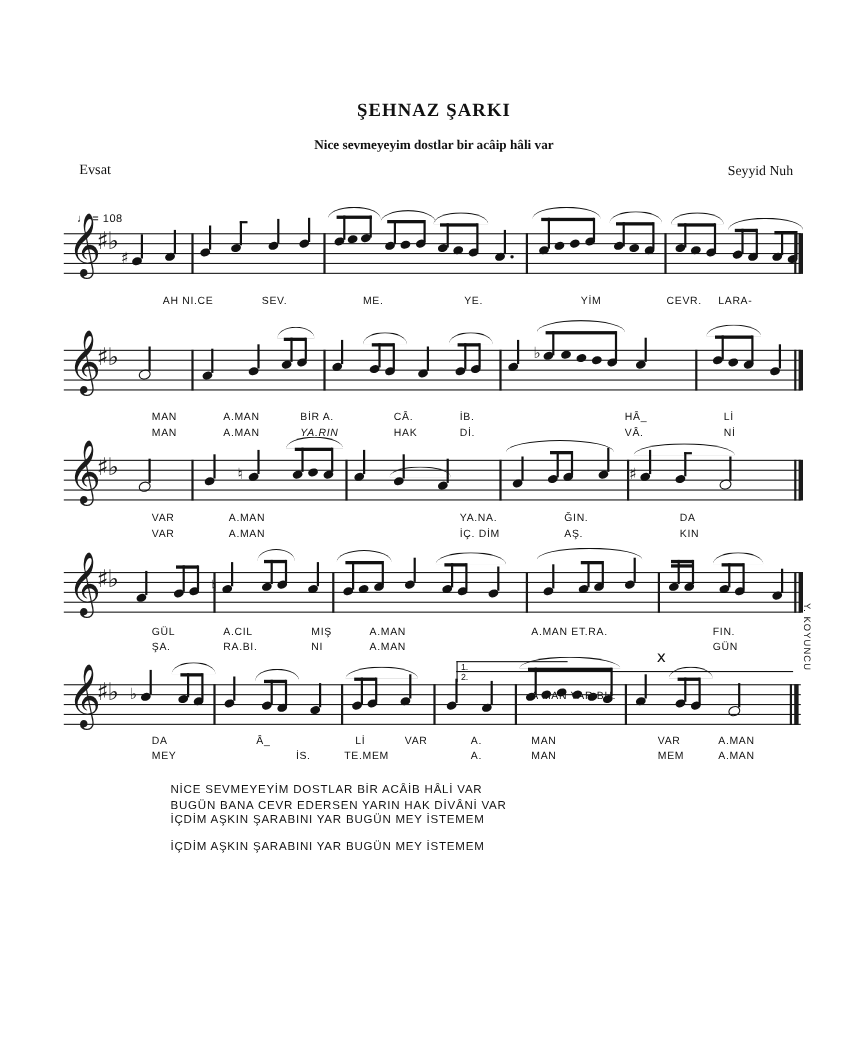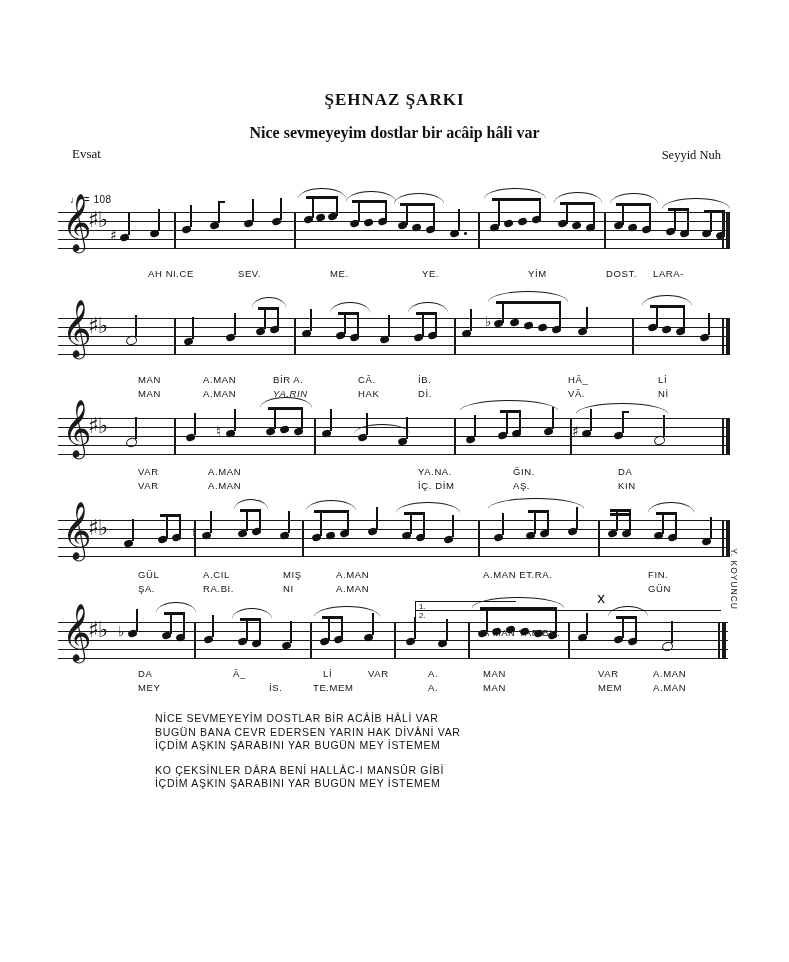--- a/index.html
+++ b/index.html
@@ -32,21 +32,21 @@
     font-weight: bold;
     letter-spacing: 1px;
   }
   .subtitle {
     position: absolute;
     top: 124px;
     left: 0;
     width: 789px;
     text-align: center;
     font-family: "Liberation Serif", serif;
-    font-size: 16px;
+    font-size: 12px;
     font-weight: bold;
   }
   .usul {
     position: absolute;
     top: 146px;
     left: 72px;
     font-size: 13px;
     font-family: "Liberation Serif", serif;
   }
   .composer {
@@ -357,21 +357,21 @@
       <div class="barline end" style="left:664px;"></div>
     </div>
   </div>
 
   <div class="lyricline" style="top:268px;">
     <span style="left:90px;">AH NI.CE</span>
     <span style="left:180px;">SEV.</span>
     <span style="left:272px;">ME.</span>
     <span style="left:364px;">YE.</span>
     <span style="left:470px;">YİM</span>
-    <span style="left:548px;">DOST.</span>
+    <span style="left:548px;">CEVR.</span>
     <span style="left:595px;">LARA-</span>
   </div>
 
   <div class="system" style="top:316px;">
     <div class="staff">
       <div class="line l0"></div>
       <div class="line l1"></div>
       <div class="line l2"></div>
       <div class="line l3"></div>
       <div class="line l4"></div>
@@ -781,18 +781,17 @@
 
   <div class="sidetext">Y. KOYUNCU</div>
 
   <div class="verses">
     <div class="stanza">
       <div class="vline">NİCE SEVMEYEYİM DOSTLAR BİR ACÂİB HÂLİ VAR</div>
       <div class="vline">BUGÜN BANA CEVR EDERSEN YARIN HAK DİVÂNİ VAR</div>
       <div class="vline">İÇDİM AŞKIN ŞARABINI YAR BUGÜN MEY İSTEMEM</div>
     </div>
     <div class="stanza">
-      <div class="vline">KO ÇEKSİNLER DÂRA BENİ HALLÂC-I MANSÛR GİBİ</div>
       <div class="vline">İÇDİM AŞKIN ŞARABINI YAR BUGÜN MEY İSTEMEM</div>
     </div>
   </div>
 
 </div>
 
 </body></html>

